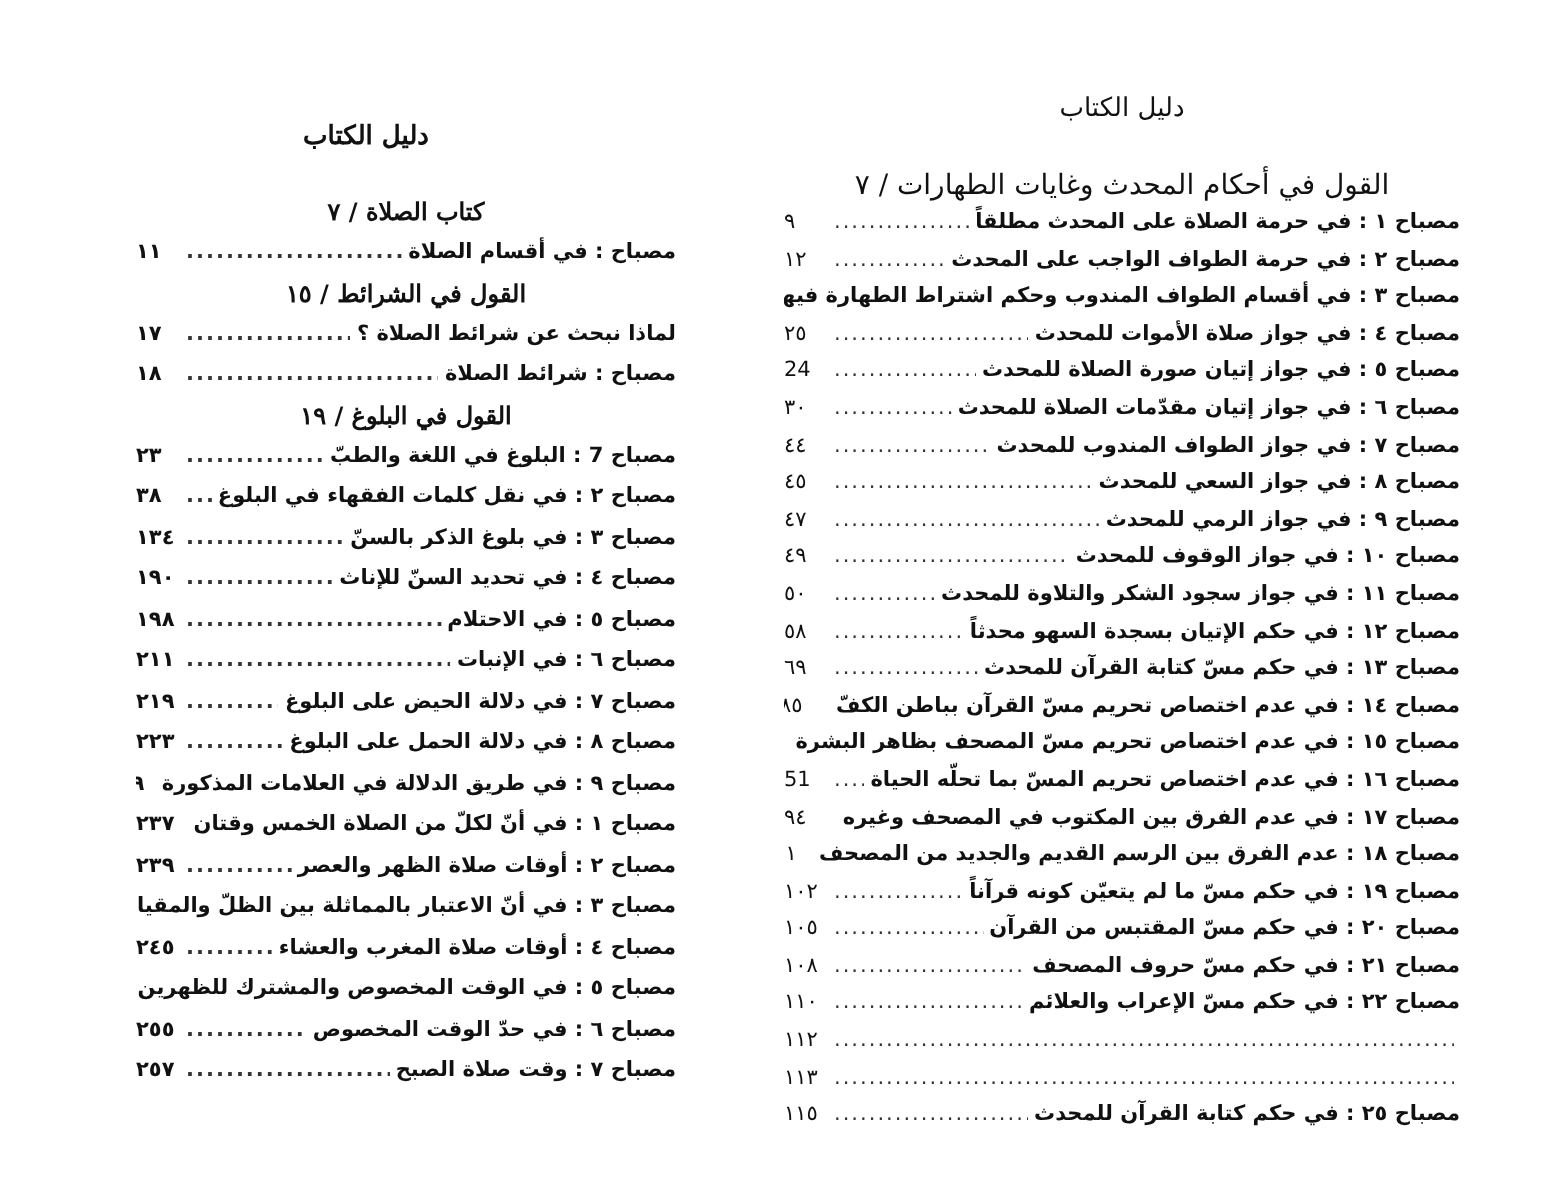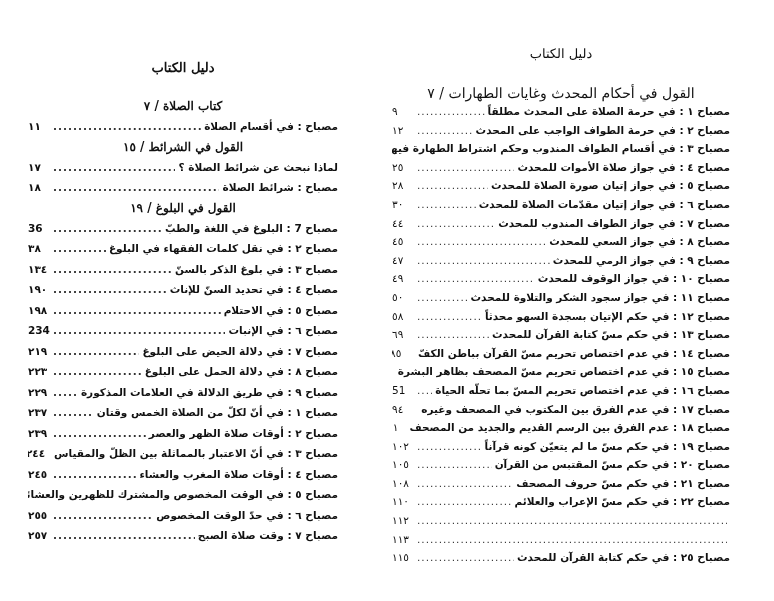--- a/index.html
+++ b/index.html
@@ -42,21 +42,21 @@
     .page-right .page-title { top: 46px; font-weight: normal; font-size: 13px; }
 
     .list {
       position: absolute;
       left: 0;
       right: 0;
       margin: 0;
       padding: 0;
       list-style: none;
     }
-    .page-left .list { top: 96px; }
+    .page-left .list { top: 96px; margin-left: 40px; }
     .page-right .list { top: 84px; }
 
     .heading {
       text-align: center;
       font-size: 12px;
       font-weight: bold;
       font-family: "DejaVu Serif", serif;
       line-height: 20px;
       height: 20px;
       white-space: nowrap;
@@ -125,21 +125,21 @@
     <li class="entry">
         <span class="entry-label">مصباح : شرائط الصلاة</span>
         <span class="leader"></span>
         <span class="entry-page">١٨</span>
       </li>
 
     <li class="heading">القول في البلوغ / ١٩</li>
     <li class="entry">
         <span class="entry-label">مصباح 7 : البلوغ في اللغة والطبّ</span>
         <span class="leader"></span>
-        <span class="entry-page">36</span>
+        <span class="entry-page">٢٣</span>
       </li>
     <li class="entry">
         <span class="entry-label">مصباح ٢ : في نقل كلمات الفقهاء في البلوغ</span>
         <span class="leader"></span>
         <span class="entry-page">٣٨</span>
       </li>
     <li class="entry">
         <span class="entry-label">مصباح ٣ : في بلوغ الذكر بالسنّ</span>
         <span class="leader"></span>
         <span class="entry-page">١٣٤</span>
@@ -150,21 +150,21 @@
         <span class="entry-page">١٩٠</span>
       </li>
     <li class="entry">
         <span class="entry-label">مصباح ٥ : في الاحتلام</span>
         <span class="leader"></span>
         <span class="entry-page">١٩٨</span>
       </li>
     <li class="entry">
         <span class="entry-label">مصباح ٦ : في الإنبات</span>
         <span class="leader"></span>
-        <span class="entry-page">234</span>
+        <span class="entry-page">٢١١</span>
       </li>
     <li class="entry">
         <span class="entry-label">مصباح ٧ : في دلالة الحيض على البلوغ</span>
         <span class="leader"></span>
         <span class="entry-page">٢١٩</span>
       </li>
     <li class="entry">
         <span class="entry-label">مصباح ٨ : في دلالة الحمل على البلوغ</span>
         <span class="leader"></span>
         <span class="entry-page">٢٢٣</span>
@@ -232,21 +232,21 @@
         <span class="entry-page">١٦</span>
       </li>
     <li class="entry">
         <span class="entry-label">مصباح ٤ : في جواز صلاة الأموات للمحدث</span>
         <span class="leader"></span>
         <span class="entry-page">٢٥</span>
       </li>
     <li class="entry">
         <span class="entry-label">مصباح ٥ : في جواز إتيان صورة الصلاة للمحدث</span>
         <span class="leader"></span>
-        <span class="entry-page">٢٨</span>
+        <span class="entry-page">24</span>
       </li>
     <li class="entry">
         <span class="entry-label">مصباح ٦ : في جواز إتيان مقدّمات الصلاة للمحدث</span>
         <span class="leader"></span>
         <span class="entry-page">٣٠</span>
       </li>
     <li class="entry">
         <span class="entry-label">مصباح ٧ : في جواز الطواف المندوب للمحدث</span>
         <span class="leader"></span>
         <span class="entry-page">٤٤</span>

